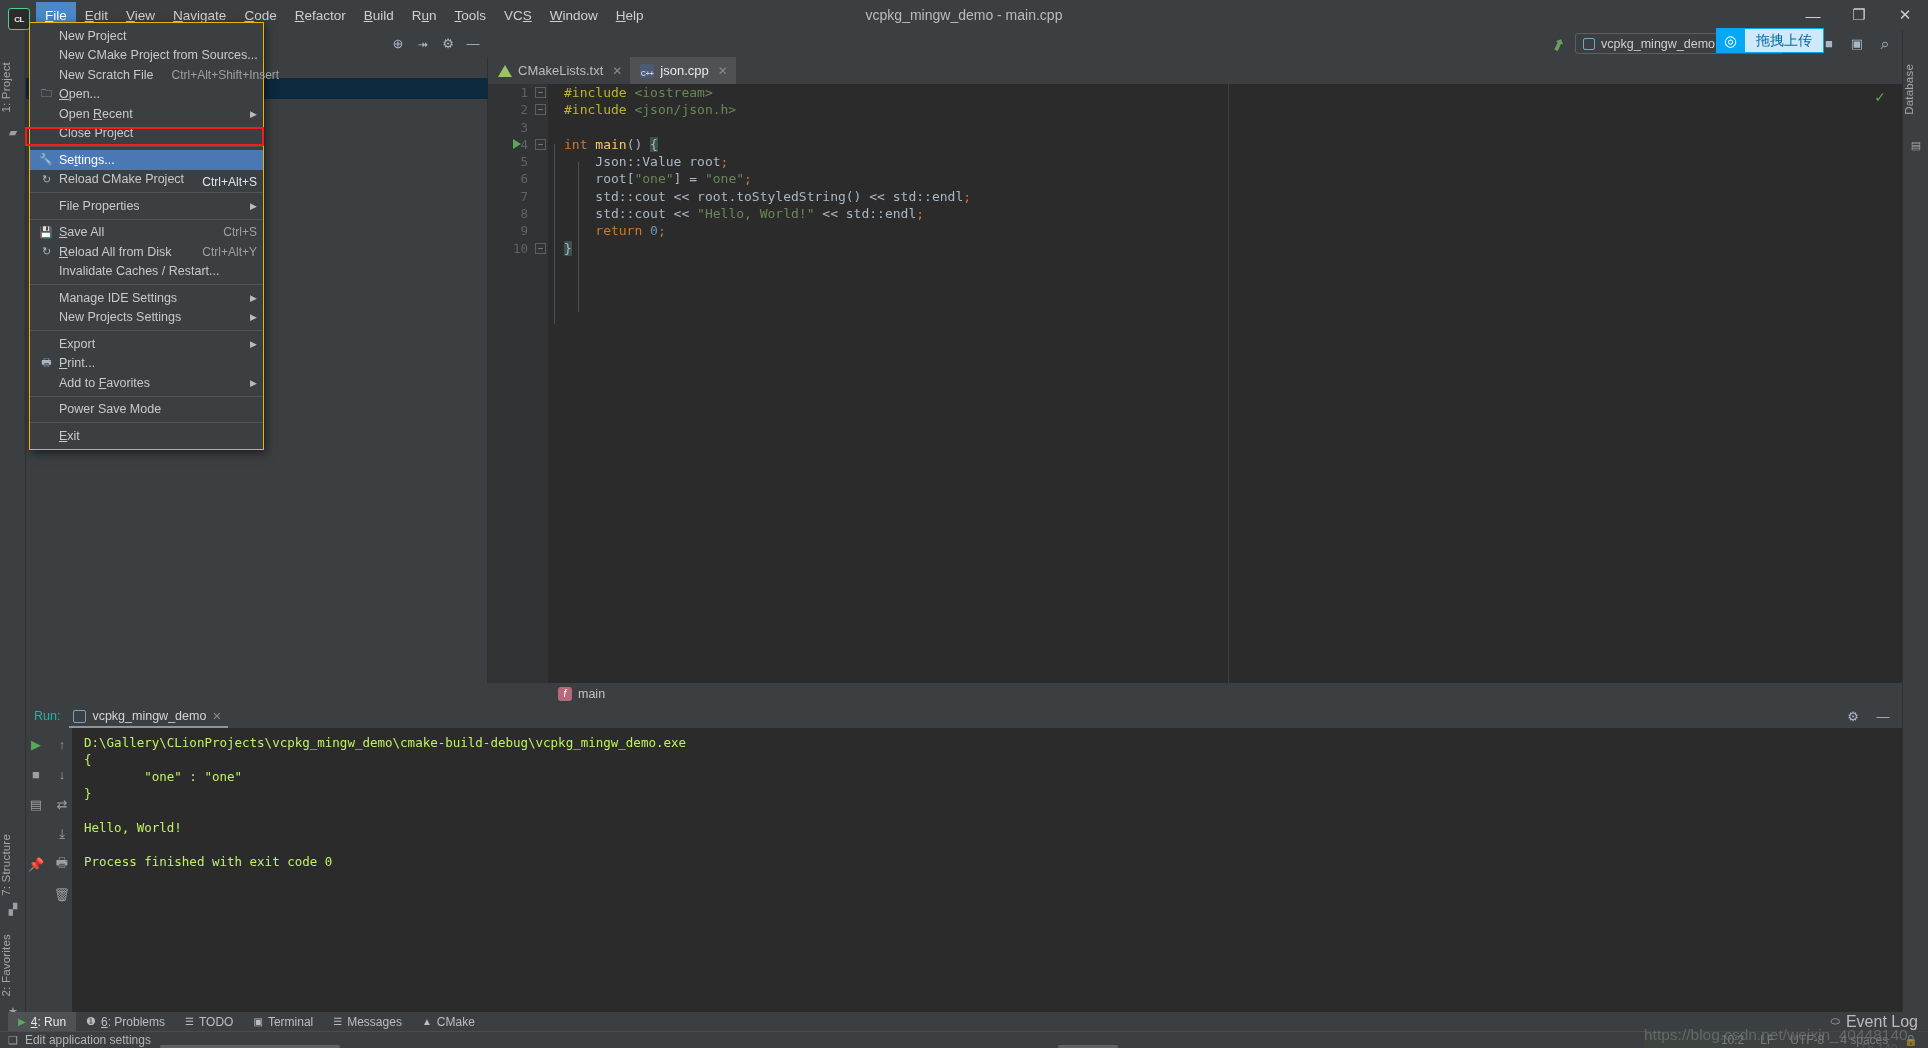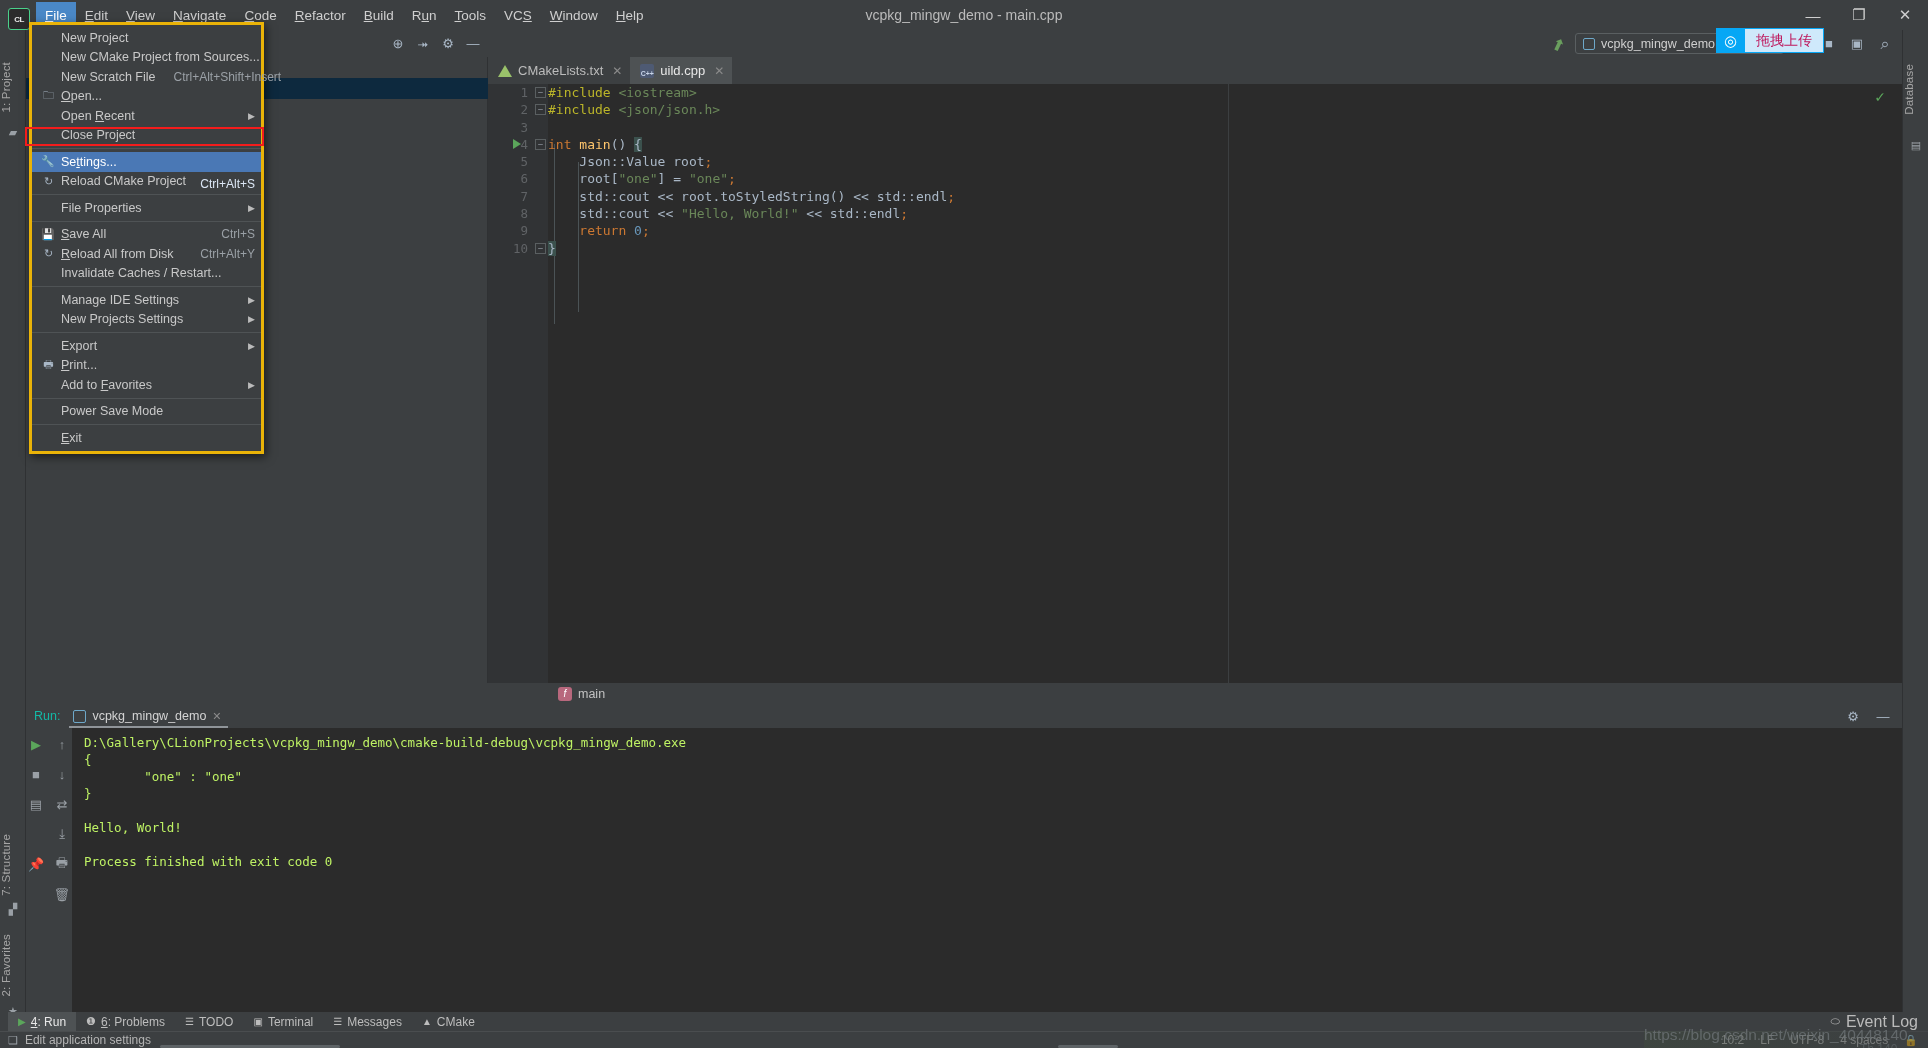--- a/index.html
+++ b/index.html
@@ -45,21 +45,21 @@
   .menu-item {
     padding: 6px 9px; font-size: 13.5px; color: #cfcfcf; line-height: 16px;
     white-space: nowrap;
   }
   .menu-item.active { background: #4a88c7; color: #ffffff; }
   .menu-item u { text-decoration: underline; }
 
   
   .dropdown {
     position: absolute; left: 29px; top: 22px; width: 235px;
-    background: #3c3f41; border: 3px solid #eab308;
+    background: #3c3f41; border: 1px solid #eab308;
     box-shadow: 2px 3px 9px rgba(0,0,0,0.55); z-index: 40;
     padding: 3px 0;
   }
   .dd-row {
     display: flex; align-items: center; height: 19.5px;
     padding: 0 6px 0 8px; font-size: 12.5px; color: #c9c9c9;
     position: relative; white-space: nowrap;
   }
   .dd-row.selected { background: #4a78b5; color: #ffffff; }
   .dd-ico {
@@ -123,21 +123,21 @@
   .baidu-overlay {
     position: absolute; left: 1716px; top: 28px;
     display: flex; align-items: center; height: 25px; z-index: 30;
   }
   .baidu-icon {
     width: 29px; height: 25px; background: #06a7f5;
     display: flex; align-items: center; justify-content: center;
     color: #ffffff; font-size: 15px;
   }
   .baidu-text {
-    height: 25px; background: #cfe9fb; color: #be185d;
+    height: 25px; background: #cfe9fb; color: #0369a1;
     display: flex; align-items: center; padding: 0 11px;
     font-size: 14px; border: 1px solid #06a7f5; border-left: none;
   }
 
   
   .projpanel {
     position: absolute; left: 26px; top: 57px; width: 462px; height: 626px;
     background: #3c3f41; border-right: 1px solid #2f3133;
   }
   .proj-header {
@@ -195,21 +195,21 @@
     position: absolute; left: 0; top: 0; right: 0; height: 599px;
     font-family: "DejaVu Sans Mono", monospace; font-size: 13px;
   }
   .cl {
     position: relative; height: 17.3px; line-height: 17.3px; white-space: pre;
   }
   .lnum {
     position: absolute; left: 0; width: 40px; text-align: right;
     color: #606366; font-size: 12.5px;
   }
-  .ctext { position: absolute; left: 60px; }
+  .ctext { position: absolute; left: 76px; }
   .fold-mark {
     position: absolute; left: 47px; width: 11px; height: 11px; top: 3px;
     border: 1px solid #5a5f61; color: #8b9199; font-size: 9px;
     line-height: 9px; text-align: center;
   }
   .run-gutter {
     position: absolute; left: 25px; top: 3px;
     width: 0; height: 0; border-top: 5px solid transparent;
     border-bottom: 5px solid transparent; border-left: 8px solid #5ba65b;
   }
@@ -410,21 +410,21 @@
 </div>
 
 <div class="tabsrow">
   <div class="etab">
     <span class="tri-ico"></span>
     <span>CMakeLists.txt</span>
     <span class="etab-close">✕</span>
   </div>
   <div class="etab active">
     <span class="cpp-ico">C++</span>
-    <span>uild.cpp</span>
+    <span>json.cpp</span>
     <span class="etab-close">✕</span>
   </div>
 </div>
 
 <div class="code-area">
   <div class="gutter"></div>
   <div class="folding"></div>
   <div class="guide" style="height:180px;top:60px;"></div>
   <div class="guide2" style="height:150px;top:78px;"></div>
   <div class="code-lines" id="code-lines">

